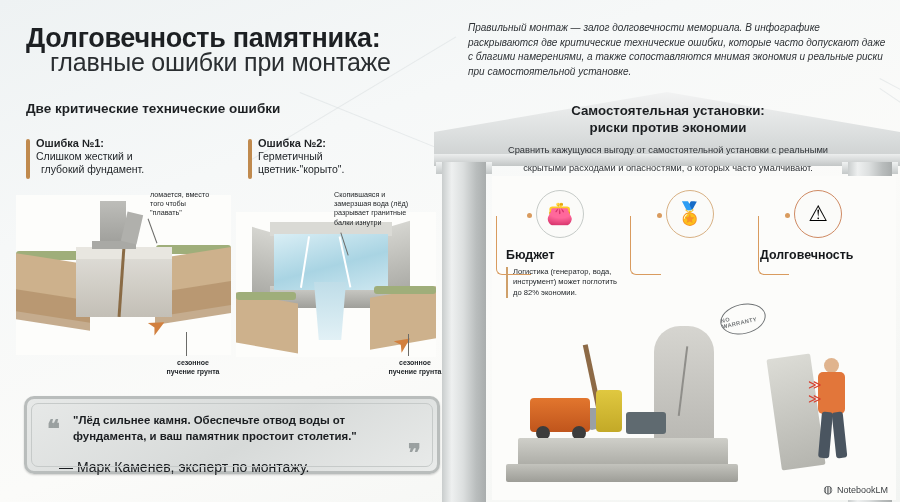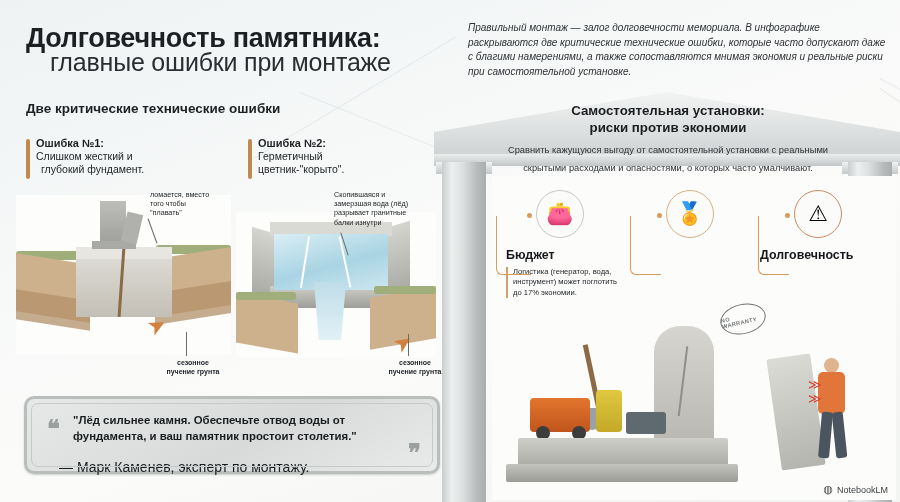--- a/index.html
+++ b/index.html
@@ -198,21 +198,21 @@
       </div>
       <div class="iconcirc" style="left:174px;top:14px;border-color:#d8b184;">
         <span>🏅</span>
       </div>
       <div class="iconcirc" style="left:302px;top:14px;border-color:#cf8a63;">
         <span>⚠</span>
       </div>
 
       <div class="card" style="left:14px;top:72px;">
         <div class="ct">Бюджет</div>
-        <div class="cd">Логистика (генератор, вода, инструмент) может поглотить до 17% экономии.</div>
+        <div class="cd">Логистика (генератор, вода, инструмент) может поглотить до 82% экономии.</div>
       </div>
       <div class="card" style="left:268px;top:72px;width:124px;">
         <div class="ct">Долговечность</div>
       </div>
 
       <div style="position:absolute;left:162px;top:150px;width:60px;height:128px;background:linear-gradient(180deg,#d6d5d0,#b6b5b0);border-radius:26px 26px 2px 2px;"></div>
       <div style="position:absolute;left:190px;top:170px;width:1.5px;height:70px;background:#8f8e8a;transform:rotate(7deg);"></div>
       <div class="stamp" style="left:228px;top:128px;">NO WARRANTY</div>
 
       <div style="position:absolute;left:98px;top:168px;width:5px;height:70px;background:#8d6a46;transform:rotate(-12deg);"></div>

